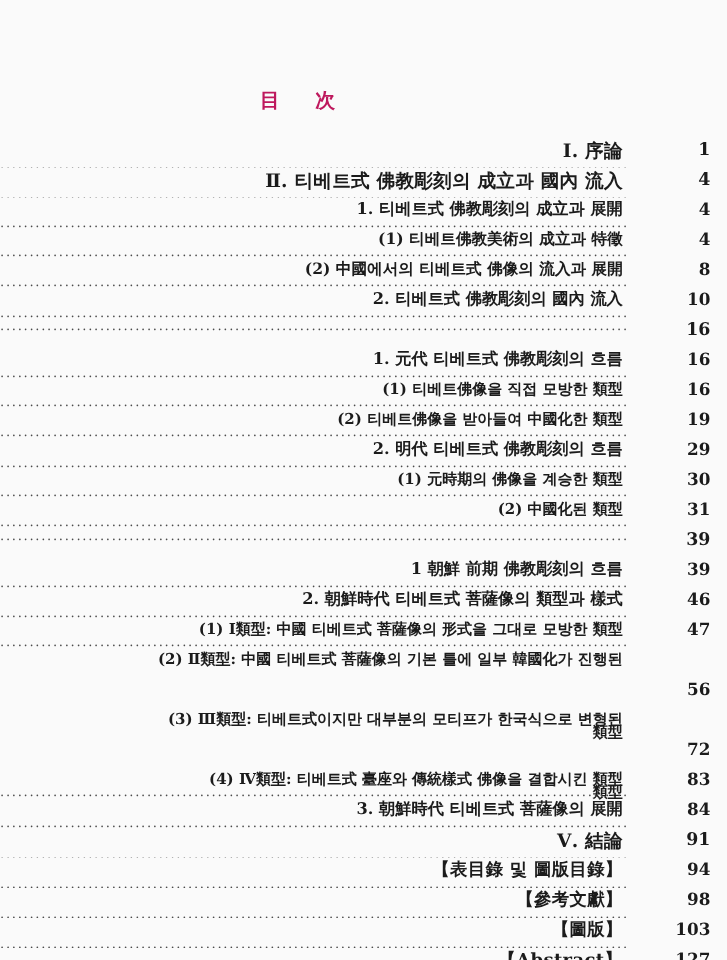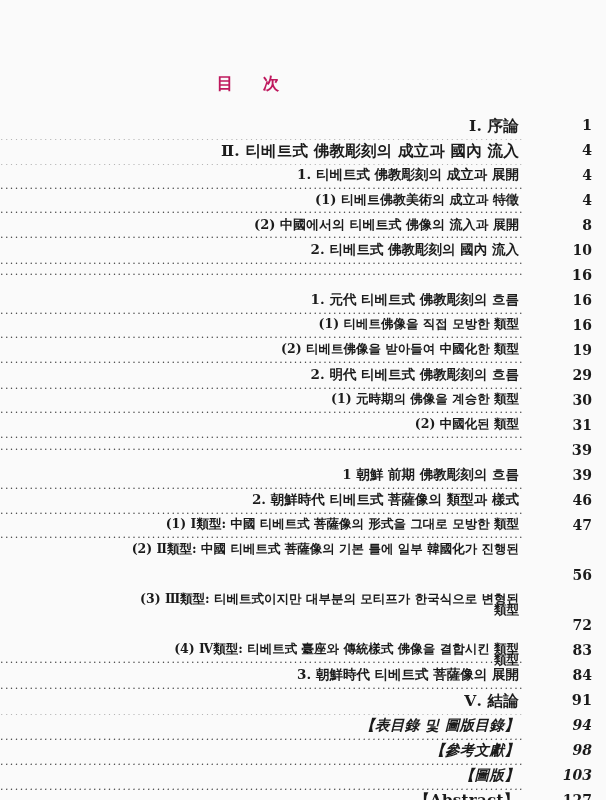--- a/index.html
+++ b/index.html
@@ -110,21 +110,21 @@
 
   
   .lv3b { padding-left: 72px; }
   .lv3b .toc-label { font-size: 12.5px; font-weight: 700; }
 
   
   .lvcont { padding-left: 172px; }
   .lvcont .toc-label { font-size: 12.5px; font-weight: 700; margin-top: 36px; }
 
   
-  .lvb { padding-left: 84px; font-style: italic; }
+  .lvb { padding-left: 84px; }
   .lvb .toc-label { font-size: 14.5px; font-weight: 700; letter-spacing: 0.3px; }
   .lvb .toc-page  { font-size: 14px; font-weight: 700; }
 
   .lvb-indent { padding-left: 92px; }
   .lvb-indent .toc-label { font-size: 15px; font-weight: 700; letter-spacing: 0.3px; }
   .lvb-indent .toc-page  { font-size: 14px; font-weight: 700; }
 </style>
 </head>
 <body>
 

